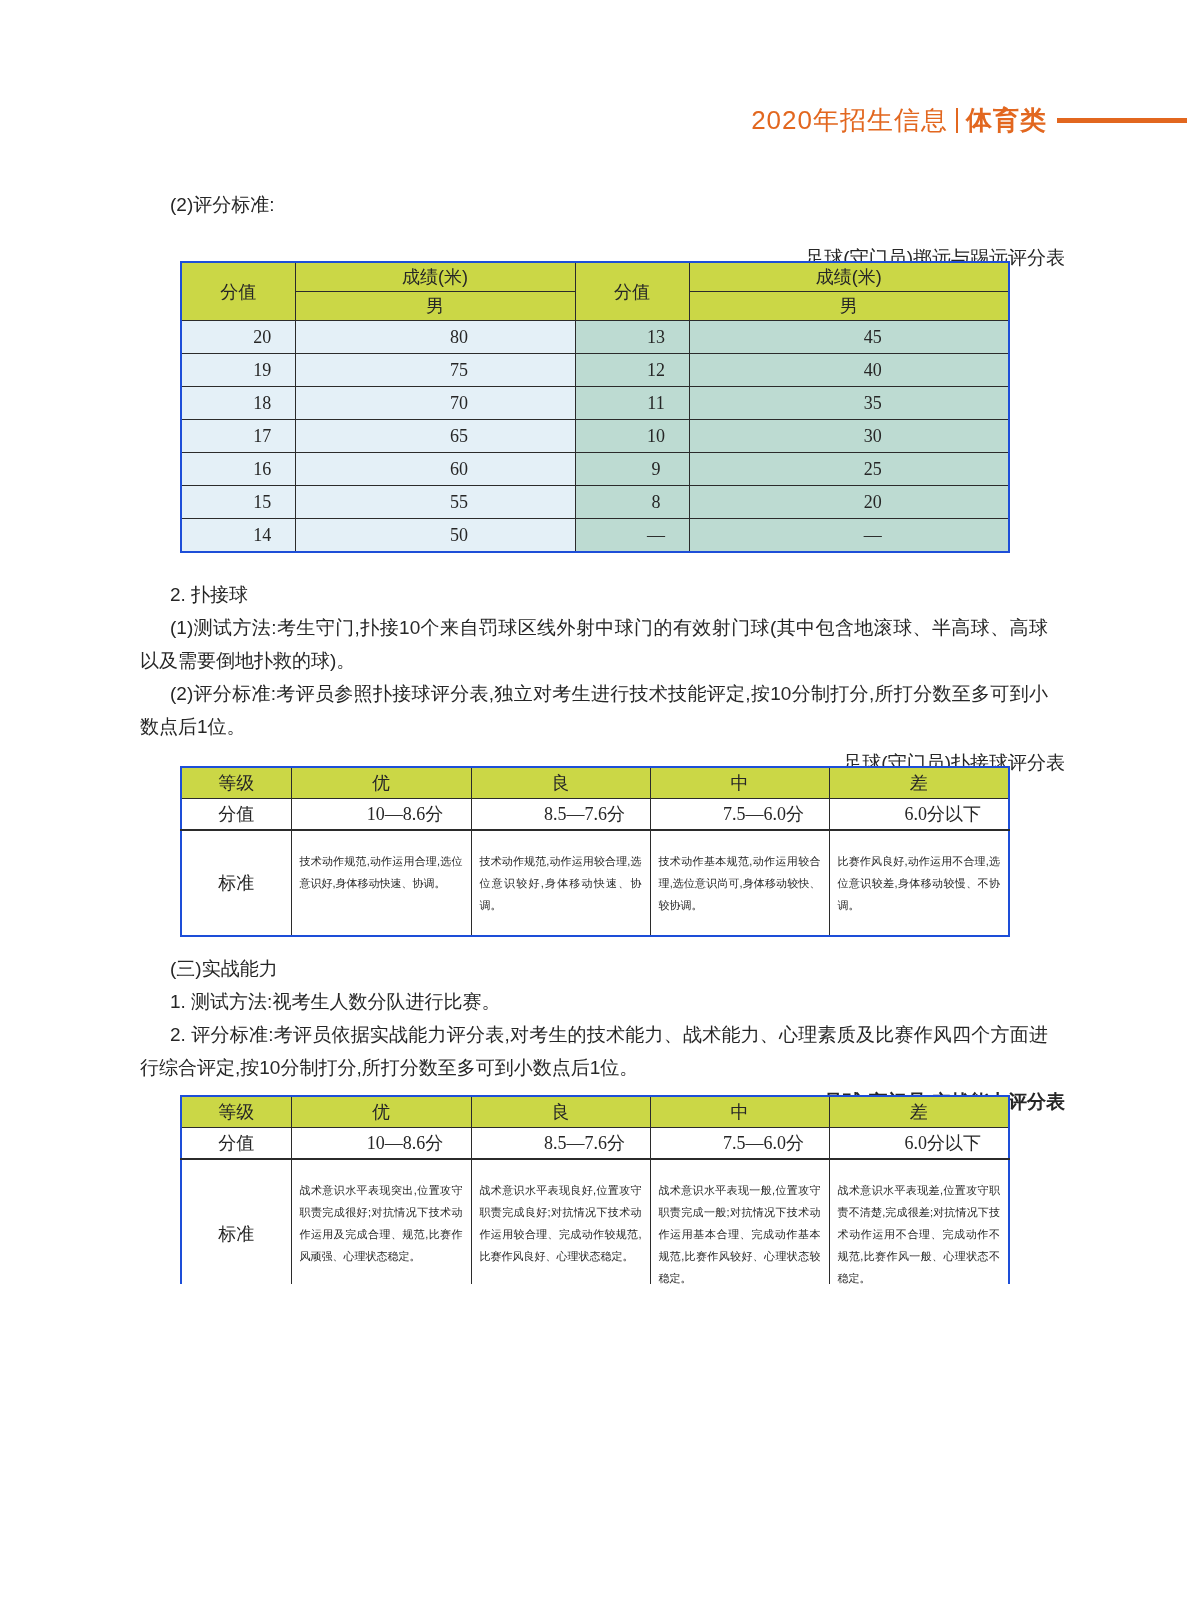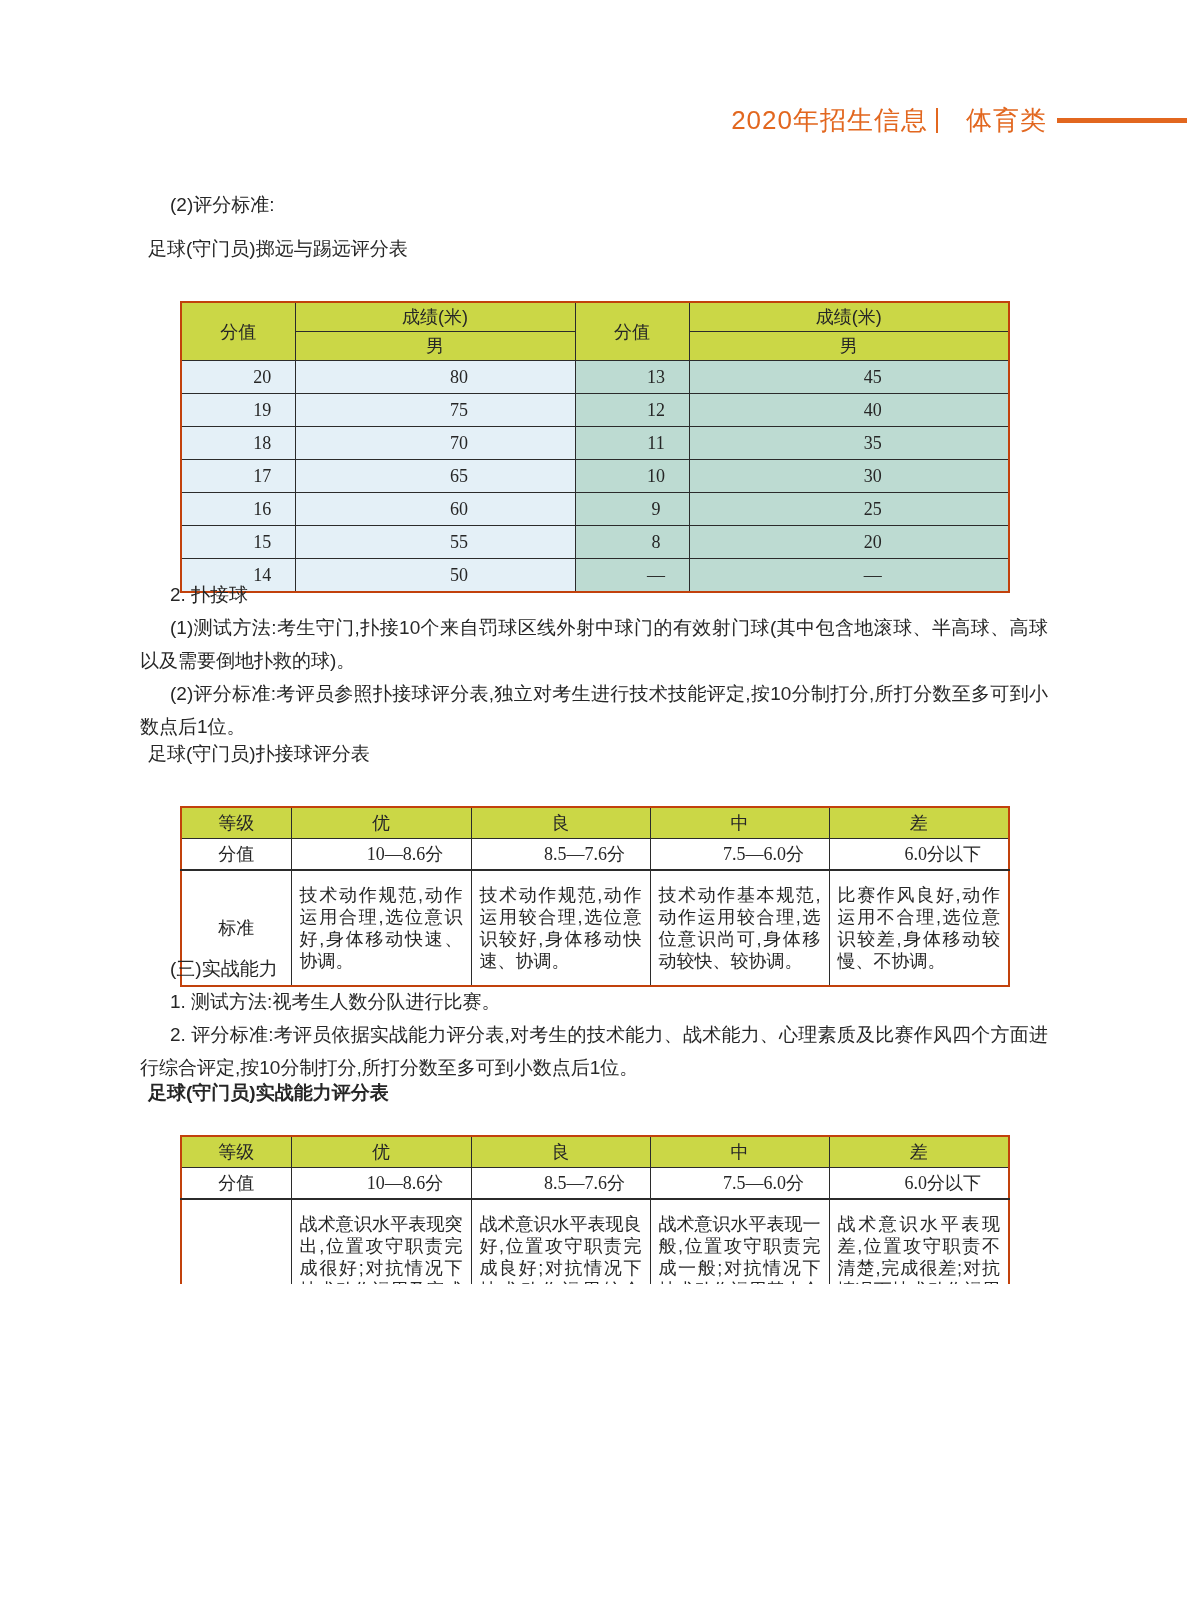--- a/index.html
+++ b/index.html
@@ -8,47 +8,47 @@
     font-family:"Liberation Sans","DejaVu Sans",sans-serif; color:#262626;
     overflow:hidden;
   }
 
   
   .hdr {
     position:absolute; top:103px; right:0; display:flex; align-items:center;
   }
   .hdr-title { font-size:26px; color:#e2671f; letter-spacing:1px; }
   .hdr-sep   { width:2px; height:25px; background:#e2671f; margin:0 8px; }
-  .hdr-cat   { font-size:26px; color:#e2671f; font-weight:normal; letter-spacing:1px;margin-left:20px; }
+  .hdr-cat   { font-size:26px; color:#e2671f; font-weight:bold; letter-spacing:1px; }
   .hdr-bar   { width:130px; height:5px; background:#e2671f; margin-left:10px; }
 
   
   .content { position:absolute; left:140px; top:0; width:908px; }
   .para { position:absolute; left:0; width:908px; font-size:19px; line-height:33px;
           text-indent:30px; margin:0; text-align:justify; }
-  .tbl-title { position:absolute; left:0; width:908px; text-align:left;
-               font-size:19px; margin:8px; }
+  .tbl-title { position:absolute; left:0; width:908px; text-align:right;
+               font-size:19px; margin:17px; }
 
   
   table { border-collapse:collapse; table-layout:fixed; position:absolute; left:40px;
           width:828px; }
   td, th { border:1px solid #2b2b2b; padding:0; font-weight:normal; }
-  table { border:2px solid #c2410c;margin-top:40px; }
+  table { border:2px solid #1d4ed8; }
   .green { background:#cbd746; }
   .hcell { font-size:18px; text-align:center; }
   .t1 td { height:32px; text-align:center; font-size:18px; }
   .t1 .hrow td { height:28px; }
   .blue { background:#e4f0f7; }
   .teal { background:#bddbd2; }
   .num  { font-family:"Liberation Serif","DejaVu Serif",serif;padding-left:48px; }
 
   .t23 .hrow td { height:30px; }
   .t23 .srow td { height:30px; text-align:center; font-size:18px; }
   .t23 .label { text-align:center; font-size:18px; }
-  .t23 .std td.text { vertical-align:top; padding:13px 8px; font-size:18px;
+  .t23 .std td.text { vertical-align:top; padding:19px 8px; font-size:11px;
                       line-height:22px; text-align:justify; text-justify:inter-character; }
   .t23 .std td { border-top:2px solid #2b2b2b; }
 
   
   .footer { position:absolute; right:139px; top:1462px; width:145px; text-align:right; }
   .pagenum { font-family:"Liberation Serif","DejaVu Serif",serif; font-style:italic;
              font-weight:bold; font-size:27px; color:#1a1a1a; padding-right:2px;
              border-bottom:1px solid #8f8f8f; line-height:34px; }
   .foot-tag { color:#e2671f; font-weight:bold; font-size:18px; line-height:24px;
               letter-spacing:0.5px; }

